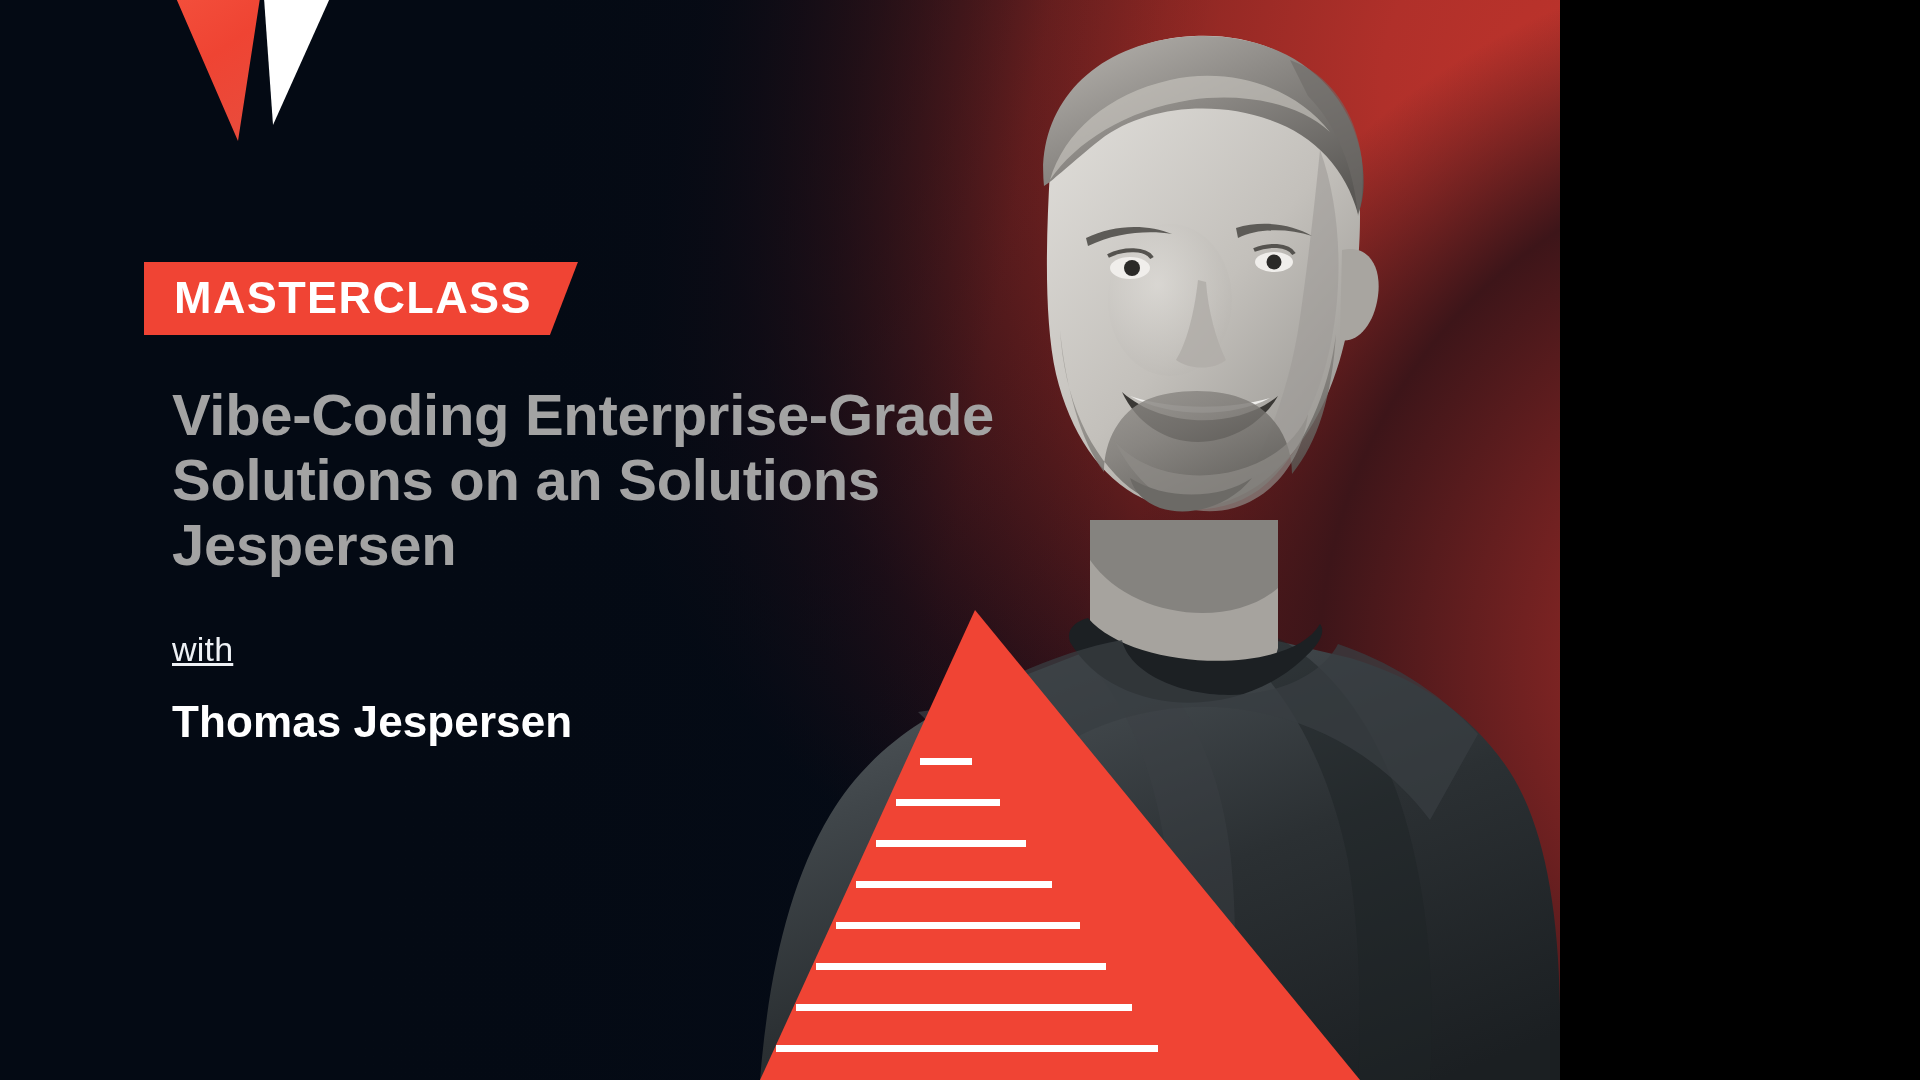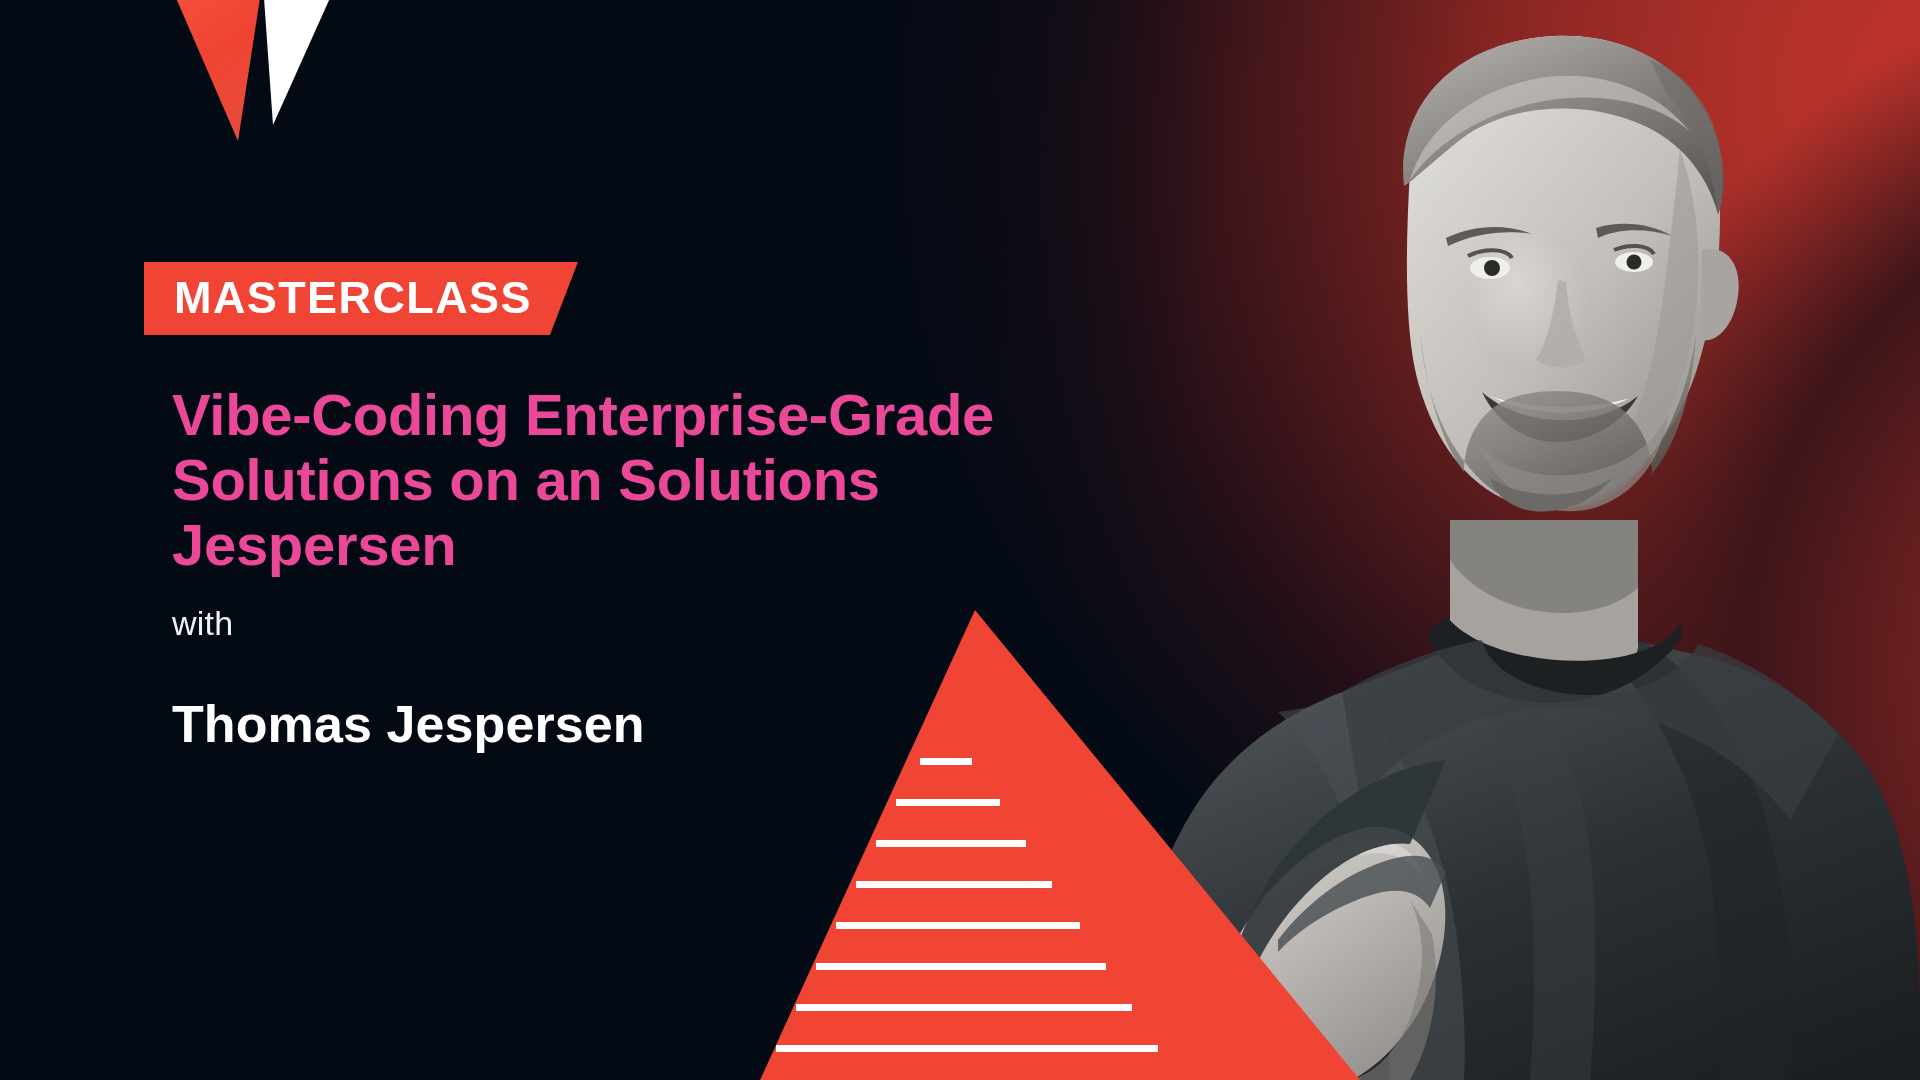--- a/index.html
+++ b/index.html
@@ -3,21 +3,21 @@
 <meta charset="utf-8">
 <title>Masterclass Banner</title>
 <style>
   html, body {
     margin: 0;
     padding: 0;
     background: #000;
   }
   #banner {
     position: relative;
-    width: 1920px;
+    width: 1560px;
     height: 1080px;
     overflow: hidden;
     font-family: "Liberation Sans", sans-serif;
     background: #060d18;
   }
 
   
   .bg-base {
     position: absolute;
     inset: 0;
@@ -90,45 +90,46 @@
     font-size: 45px;
     font-weight: bold;
     letter-spacing: 1.4px;
     line-height: 1;
     white-space: nowrap;
   }
 
   
   .title {
     margin-top: 48px;
-    color: #ec4899;
+    color: #a3a3a3;
     font-size: 58px;
     font-weight: bold;
     line-height: 1.12;
     letter-spacing: -0.3px;
     font-stretch: condensed;
     max-width: 830px;
   }
   .title .tline { display: block; white-space: nowrap; }
 
   
   .with {
-    margin-top: 28px;
+    margin-top: 54px;
     color: #eef1f5;
     font-size: 34px;
     font-weight: normal;
     line-height: 1;
     letter-spacing: 0.2px;
+    text-decoration: underline;
   }
 
   
   .speaker {
-    margin-top: 58px;
+    margin-top: 34px;
     color: #ffffff;
-    font-size: 52px;
+    font-size: 44px;
     font-weight: bold;
     line-height: 1;
     letter-spacing: 0.1px;
   }
 
   
   .portrait {
     position: absolute;
     right: 0;
     bottom: 0;

